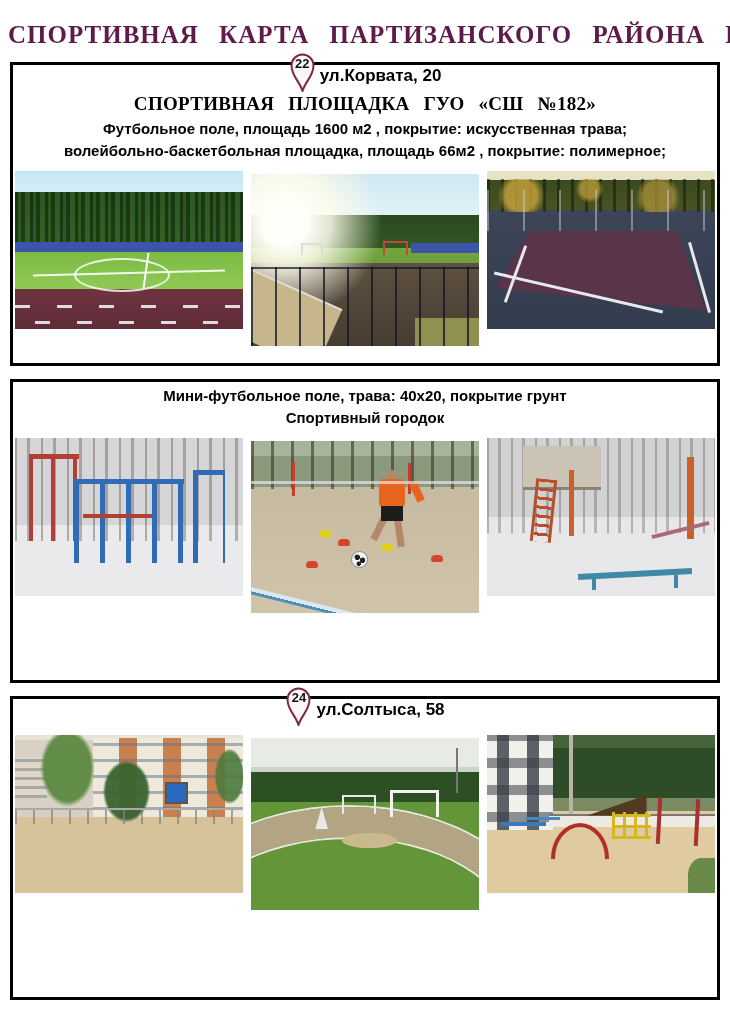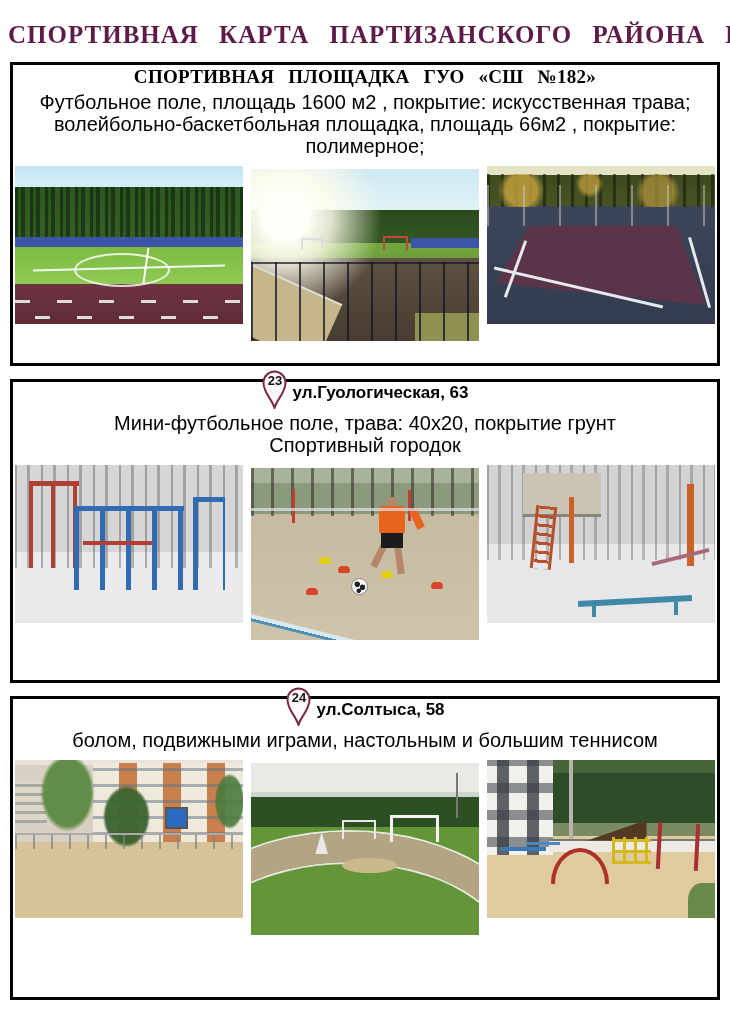--- a/index.html
+++ b/index.html
@@ -23,21 +23,21 @@
   .pin svg{display:block;}
   .pin-num{
     position:absolute;top:4px;left:0;width:27px;text-align:center;
     font-size:13px;font-weight:bold;color:#111;
   }
   .address{font-size:17px;font-weight:bold;margin:8px 0 0 4px;}
   .card-title{
     text-align:center;font-family:"Liberation Serif",serif;font-weight:bold;
     font-size:19px;letter-spacing:.3px;word-spacing:9px;margin-top:1px;
   }
-  .card-desc{text-align:center;font-weight:normal;font-size:20px;line-height:22px;margin-top:3px;}
+  .card-desc{text-align:center;font-weight:bold;font-size:15px;line-height:22px;margin-top:3px;}
   .photos{display:flex;justify-content:space-between;padding:0 2px;margin-top:9px;height:158px;}
   .photo{position:relative;width:228px;height:158px;overflow:hidden;flex:none;background:#ccc;}
   .photo.mid{height:172px;transform:translateY(3px);z-index:2;}
   .photo *, .photo::before, .photo::after{position:absolute;content:"";}
 
   
   .p-a{background:linear-gradient(to bottom,#c3e6f4 0%,#d4eef8 13%,#234a1a 13%,#2b5520 45%,#3c55a8 45%,#3c55a8 51%,#7cba42 51%,#8fca55 75%,#6e3340 75%,#5f2c37 100%);}
   .p-a::before{left:0;right:0;top:13%;height:32%;
     background:repeating-linear-gradient(90deg,rgba(10,30,8,.5) 0 3px,rgba(60,110,40,.25) 3px 6px,rgba(10,30,8,.45) 6px 10px,rgba(90,140,60,.2) 10px 15px);}
   .p-a::after{left:0;right:0;top:82%;height:18%;
@@ -157,20 +157,29 @@
   .i-bench{left:6%;top:55%;width:20%;height:4px;background:#3a7ab8;}
   .i-bench2{left:17%;top:52%;width:15%;height:3px;background:#4888c0;}
   .i-grass{right:0;bottom:0;width:12%;height:22%;background:#6a8a4a;border-radius:50% 0 0 0;}
 </style>
 </head>
 <body>
 
 <div class="page-title">СПОРТИВНАЯ  КАРТА  ПАРТИЗАНСКОГО  РАЙОНА  Г.МИНСКА</div>
 
 <div class="card">
+  <div class="card-header">
+    <div class="pin">
+      <svg width="27" height="40" viewBox="0 0 27 40">
+        <path d="M13.5 39 C10.5 29 2.5 24 2.5 13.5 A11 11 0 1 1 24.5 13.5 C24.5 24 16.5 29 13.5 39 Z" fill="#fdf7f7" stroke="#7a2a44" stroke-width="2"></path>
+      </svg>
+      <span class="pin-num">22</span>
+    </div>
+    <span class="address">ул.Корвата, 20</span>
+  </div>
   <div class="card-title">СПОРТИВНАЯ  ПЛОЩАДКА  ГУО  «СШ  №182»</div>
   <div class="card-desc">
     <div>Футбольное поле, площадь 1600 м2 , покрытие: искусственная трава;</div>
     <div>волейбольно-баскетбольная площадка, площадь 66м2 , покрытие: полимерное;</div>
   </div>
   <div class="photos">
     <div class="photo p-a">
       <div class="fld-arc"></div>
       <div class="fld-line-h"></div>
       <div class="fld-line-v"></div>
@@ -186,29 +195,20 @@
       <div class="c-posts"></div>
       <div class="court-inner"></div>
       <div class="c-line1"></div>
       <div class="c-line2"></div>
       <div class="c-line3"></div>
     </div>
   </div>
 </div>
 
 <div class="card">
-  <div class="card-header">
-    <div class="pin">
-      <svg width="27" height="40" viewBox="0 0 27 40">
-        <path d="M13.5 39 C10.5 29 2.5 24 2.5 13.5 A11 11 0 1 1 24.5 13.5 C24.5 24 16.5 29 13.5 39 Z" fill="#fdf7f7" stroke="#7a2a44" stroke-width="2"></path>
-      </svg>
-      <span class="pin-num">23</span>
-    </div>
-    <span class="address">ул.Гуологическая, 63</span>
-  </div>
   <div class="card-desc">
     <div>Мини-футбольное поле, трава: 40х20, покрытие грунт</div>
     <div>Спортивный городок</div>
   </div>
   <div class="photos">
     <div class="photo p-d">
       <div class="d-red"></div>
       <div class="d-blue"></div>
       <div class="d-blue2"></div>
       <div class="d-cross"></div>
@@ -249,21 +249,20 @@
   <div class="card-header">
     <div class="pin">
       <svg width="27" height="40" viewBox="0 0 27 40">
         <path d="M13.5 39 C10.5 29 2.5 24 2.5 13.5 A11 11 0 1 1 24.5 13.5 C24.5 24 16.5 29 13.5 39 Z" fill="#fdf7f7" stroke="#7a2a44" stroke-width="2"></path>
       </svg>
       <span class="pin-num">24</span>
     </div>
     <span class="address">ул.Солтыса, 58</span>
   </div>
   <div class="card-desc">
-    <div>болом, подвижными играми, настольным и большим теннисом</div>
   </div>
   <div class="photos">
     <div class="photo p-g">
       <div class="g-apt-left"></div>
       <div class="g-apt-main"></div>
       <div class="g-board"></div>
       <div class="g-tree1"></div>
       <div class="g-tree2"></div>
       <div class="g-tree3"></div>
       <div class="g-fence"></div>

